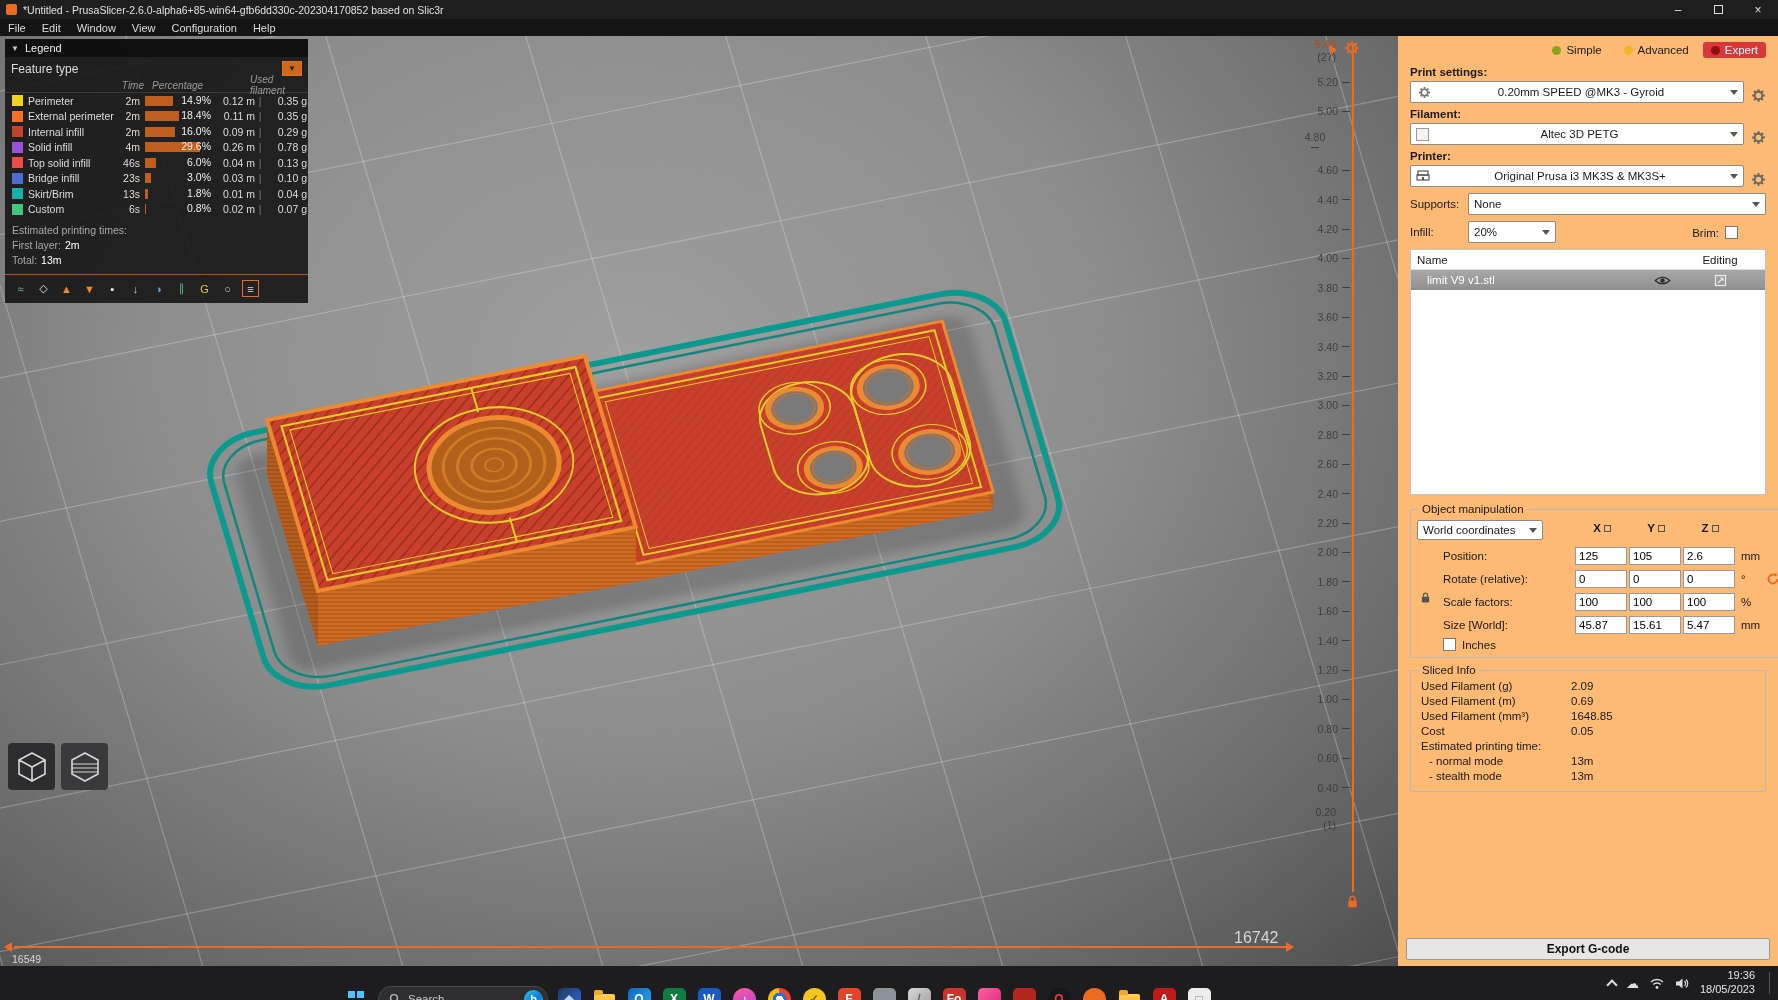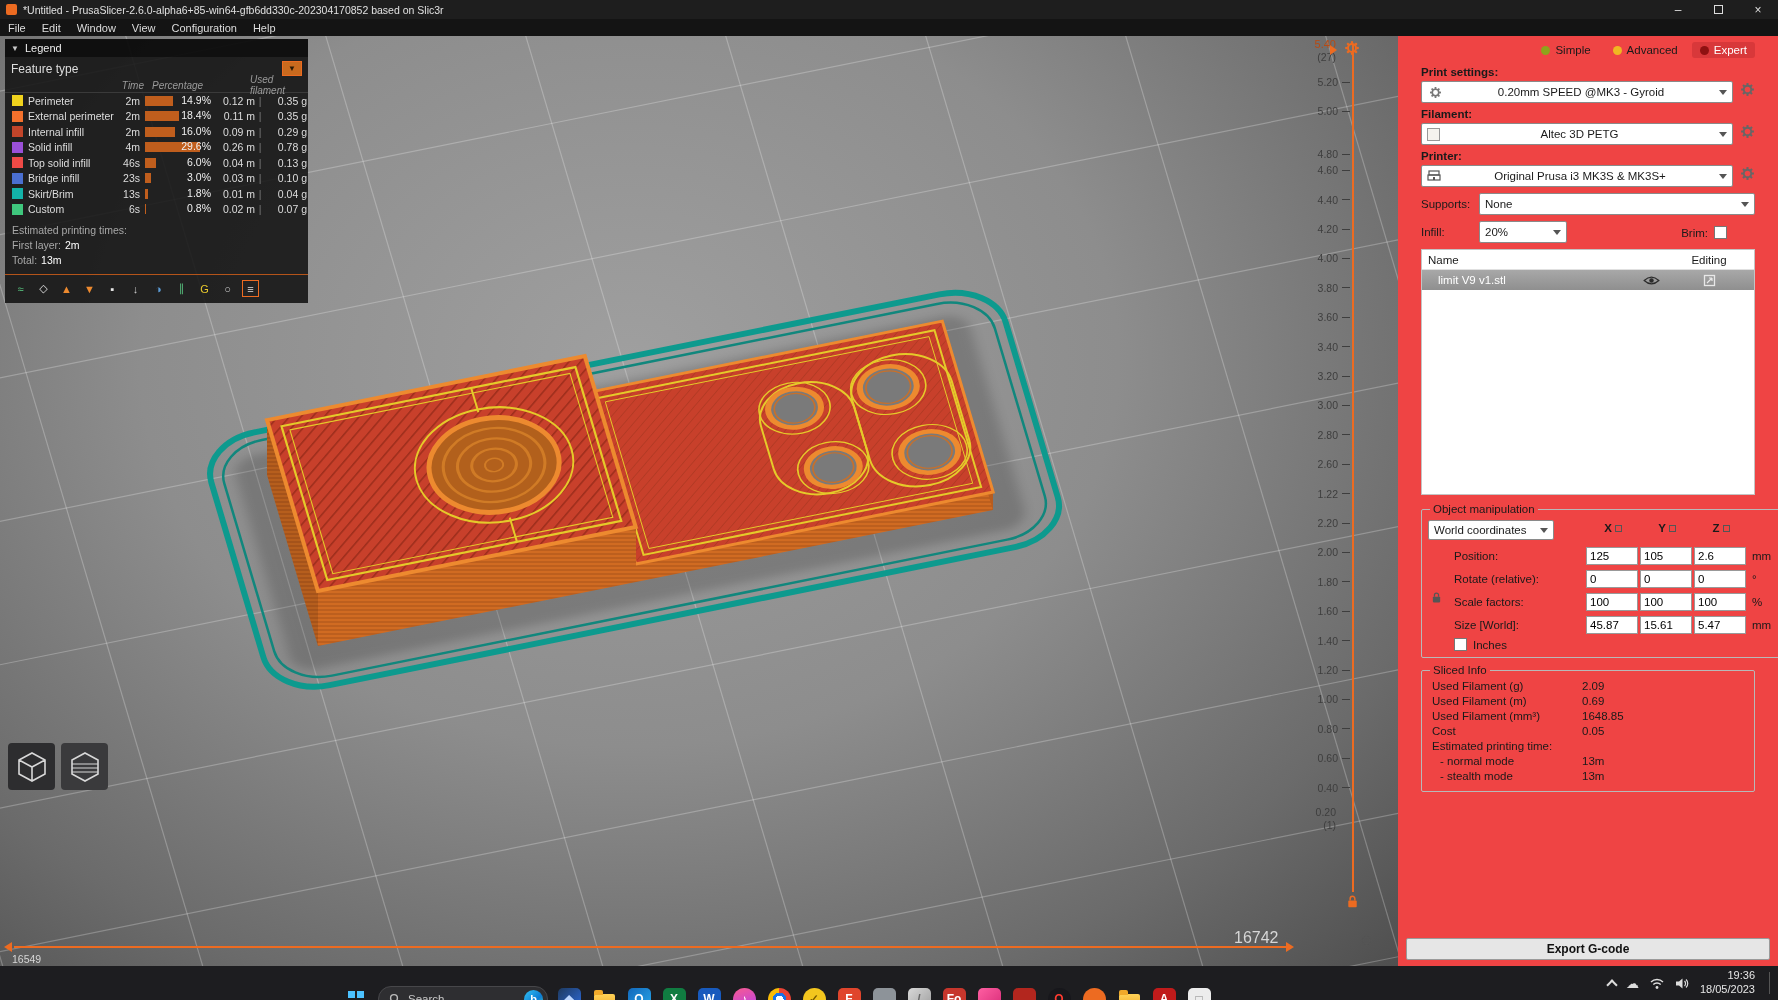--- a/index.html
+++ b/index.html
@@ -72,27 +72,27 @@
 .vgear2{position:absolute;left:1358px;top:896px;z-index:6;}
 
 
 .hline{position:absolute;left:14px;top:910px;width:1272px;height:2px;background:#ED6B21;z-index:5;}
 .harrow-l{position:absolute;left:4px;top:906px;width:0;height:0;border-top:5px solid transparent;border-bottom:5px solid transparent;border-right:8px solid #ED6B21;z-index:5;}
 .harrow-r{position:absolute;left:1286px;top:906px;width:0;height:0;border-top:5px solid transparent;border-bottom:5px solid transparent;border-left:8px solid #ED6B21;z-index:5;}
 .hs-left{position:absolute;left:12px;top:917px;font-size:10.5px;color:#d6d6d6;z-index:5;}
 .hs-right{position:absolute;left:1234px;top:893px;font-size:16px;color:#d6d6d6;z-index:5;}
 
 
-.panel{position:absolute;left:1398px;top:36px;width:380px;height:930px;background:#ef4444;color:#1a1a1a;font-size:11.5px;padding:4px 23px;z-index:10;}
+.panel{position:absolute;left:1398px;top:36px;width:380px;height:930px;background:#fdba74;color:#1a1a1a;font-size:11.5px;padding:4px 12px;z-index:10;}
 .modes{display:flex;justify-content:flex-end;gap:6px;margin:2px 0 8px;}
 .mode{display:flex;align-items:center;gap:5px;padding:2px 8px;border-radius:3px;}
 .mode .dot{width:9px;height:9px;border-radius:50%;flex:0 0 auto;}
 .mode.active{background:#d8383a;color:#fff;}
 .sec-label{margin:2px 0 3px;font-weight:bold;}
-.combo-row{display:flex;align-items:flex-start;gap:6px;margin-bottom:5px;}
+.combo-row{display:flex;align-items:flex-end;gap:6px;margin-bottom:5px;}
 .combo{flex:1;height:22px;border:1px solid #8a8a8a;border-radius:2px;background:#fff;display:flex;align-items:center;padding:0 5px;gap:6px;}
 .combo .txt{flex:1;text-align:center;white-space:nowrap;overflow:hidden;}
 .combo.left .txt{text-align:left;}
 .chev{width:0;height:0;border-left:4px solid transparent;border-right:4px solid transparent;border-top:5px solid #555;flex:0 0 auto;}
 .gear{width:16px;height:16px;display:flex;align-items:center;justify-content:center;flex:0 0 auto;}
 .fil-swatch{width:13px;height:13px;border:1px solid #999;background:#f5f3ee;flex:0 0 auto;}
 .supports-row,.infill-row{display:flex;align-items:center;gap:6px;margin:6px 0;}
 .supports-row .lab{width:52px;}
 .infill-row .lab{width:52px;}
 .combo.narrow{flex:0 0 88px;}
@@ -465,21 +465,21 @@
   <div class="vline"></div>
   <div id="vticks">
       <div class="vtick" style="top: 40px;">
         <span class="vtick-label">5.20</span>
         <span class="vtick-dash"></span>
       </div>
       <div class="vtick" style="top: 69.4px;">
         <span class="vtick-label">5.00</span>
         <span class="vtick-dash"></span>
       </div>
-      <div class="vtick" style="top: 112px;">
+      <div class="vtick" style="top: 95px; flex-direction: column;">
         <span class="vtick-label">4.80</span>
         <span class="vtick-dash"></span>
       </div>
       <div class="vtick" style="top: 128.2px;">
         <span class="vtick-label">4.60</span>
         <span class="vtick-dash"></span>
       </div>
       <div class="vtick" style="top: 157.6px;">
         <span class="vtick-label">4.40</span>
         <span class="vtick-dash"></span>
@@ -514,21 +514,21 @@
       </div>
       <div class="vtick" style="top: 392.8px;">
         <span class="vtick-label">2.80</span>
         <span class="vtick-dash"></span>
       </div>
       <div class="vtick" style="top: 422.2px;">
         <span class="vtick-label">2.60</span>
         <span class="vtick-dash"></span>
       </div>
       <div class="vtick" style="top: 451.6px;">
-        <span class="vtick-label">1.22</span>
+        <span class="vtick-label">2.40</span>
         <span class="vtick-dash"></span>
       </div>
       <div class="vtick" style="top: 481px;">
         <span class="vtick-label">2.20</span>
         <span class="vtick-dash"></span>
       </div>
       <div class="vtick" style="top: 510.4px;">
         <span class="vtick-label">2.00</span>
         <span class="vtick-dash"></span>
       </div>

